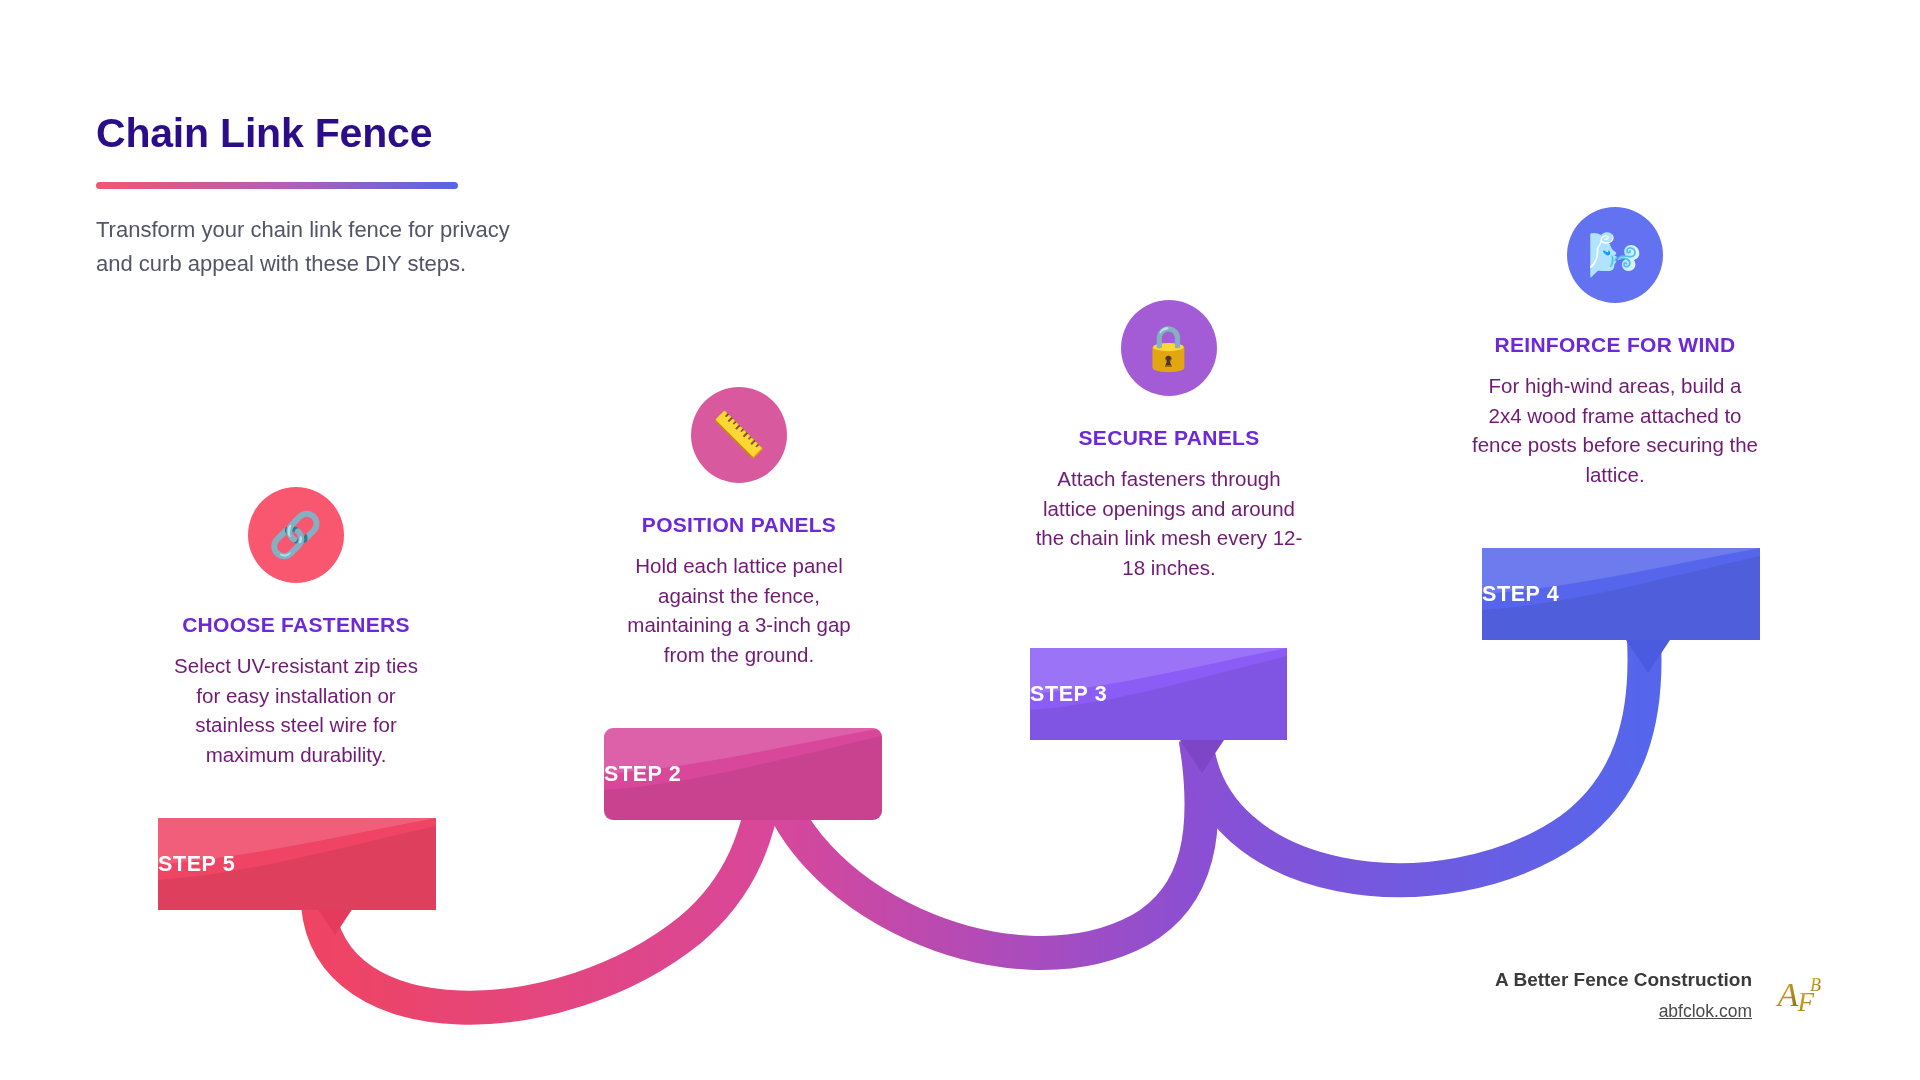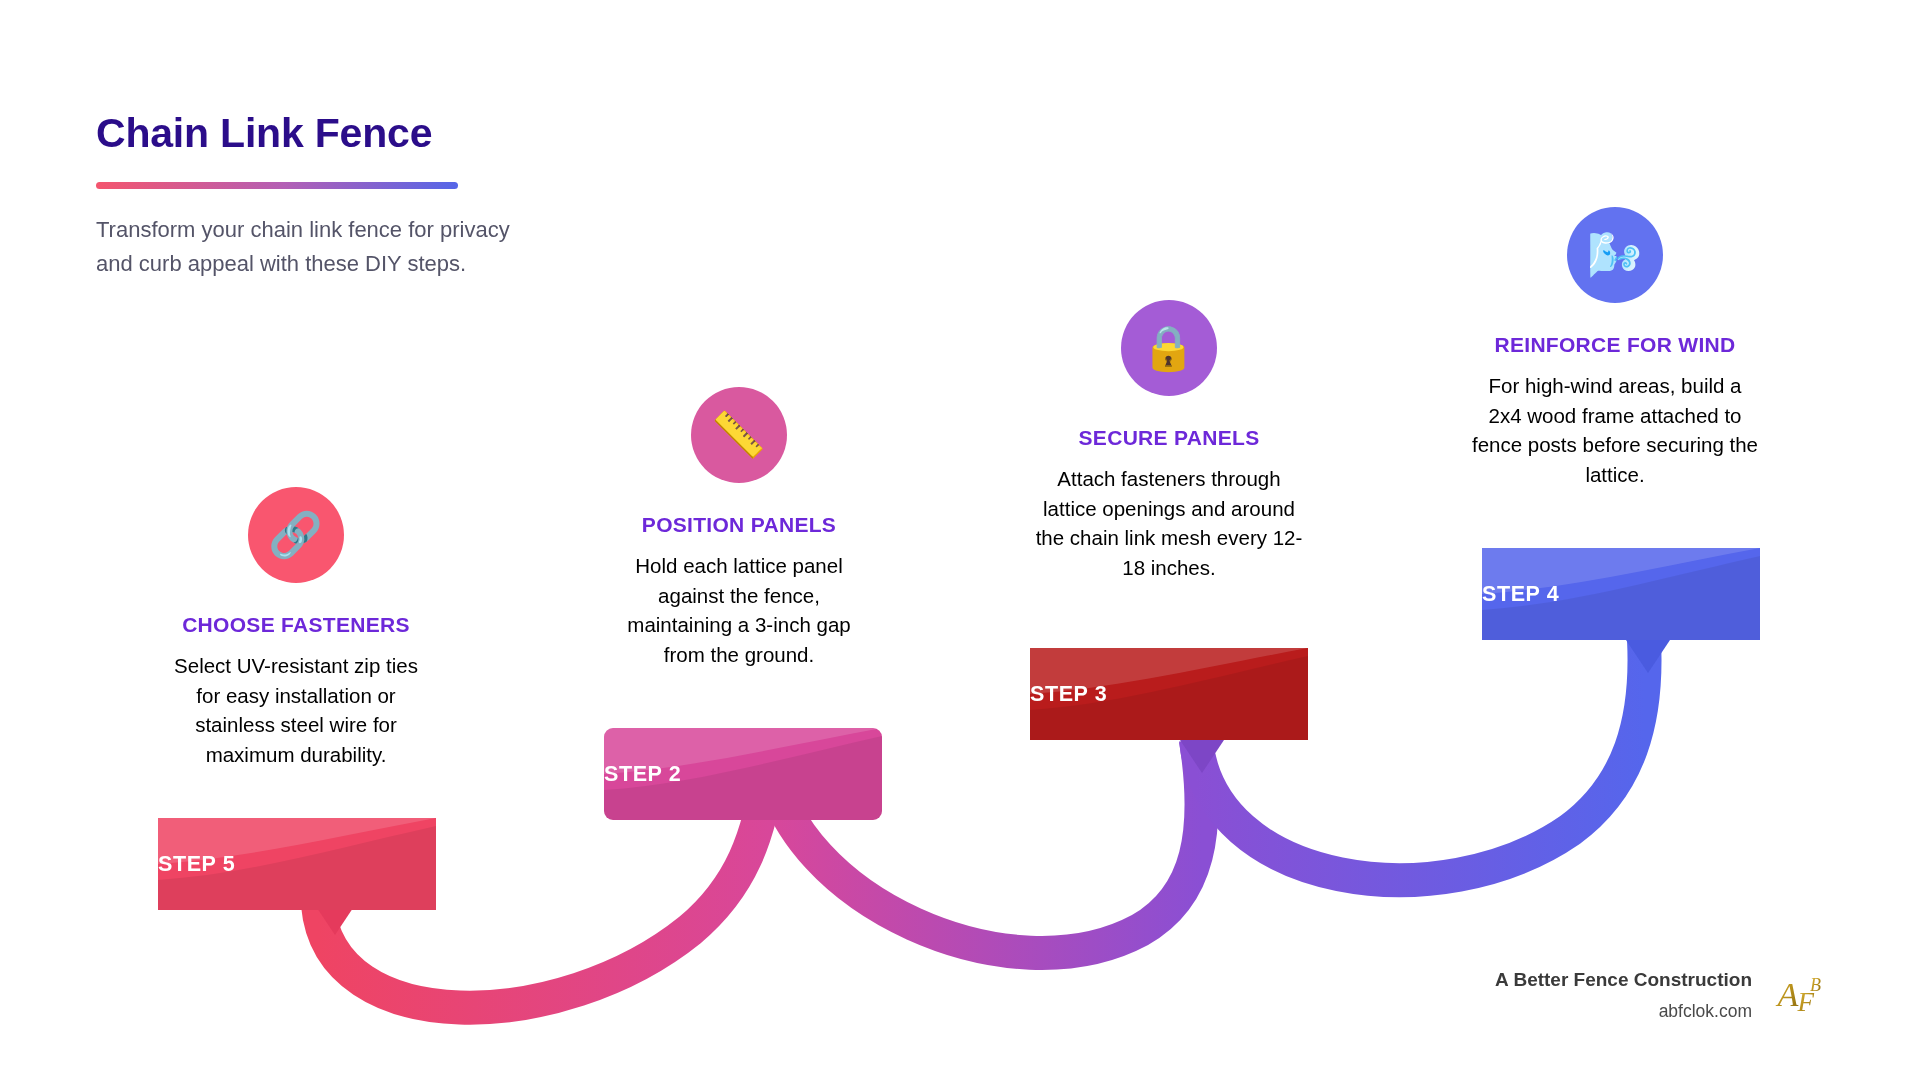--- a/index.html
+++ b/index.html
@@ -36,41 +36,41 @@
     width:96px;height:96px;border-radius:50%;
     margin:0 auto;
     display:flex;align-items:center;justify-content:center;
     font-size:44px;line-height:1;
   }
   .step-head{
     font-size:21px;font-weight:bold;color:#6d28d9;
     letter-spacing:0.3px;margin-top:30px;
   }
   .step-desc{
-    font-size:20.5px;line-height:1.45;color:#000000;
+    font-size:20.5px;line-height:1.45;color:#701a75;
     margin-top:14px;
   }
   .banner{
     position:absolute;
     display:flex;align-items:center;
     color:#ffffff;font-weight:bold;font-size:21.5px;letter-spacing:0.6px;
     overflow:hidden;
   }
   .banner .sheen{
     position:absolute;left:0;top:0;width:100%;height:100%;
     pointer-events:none;
   }
   .banner .lbl{position:relative;z-index:2;}
 
   
   .footer{position:absolute;right:92px;bottom:58px;text-align:right;
           display:flex;align-items:center;gap:22px;margin-top:39px;}
   .footer-text{text-align:right;}
   .brand{font-size:19px;font-weight:bold;color:#3a3a3a;}
-  .site{font-size:17.5px;color:#4a4a4a;margin-top:10px;}
+  .site{font-size:17.5px;color:#4a4a4a;margin-top:10px;text-decoration:underline;}
   .logo{width:54px;height:54px;}
 </style>
 </head>
 <body>
 
 <div id="stage">
 
   <svg id="ribbon" viewBox="0 0 1920 1080" preserveAspectRatio="none">
     <defs>
       <linearGradient id="gradA" x1="0" y1="0" x2="1" y2="0">
@@ -129,21 +129,21 @@
     <span class="lbl">STEP 2</span>
   </div>
 
   <div class="step" style="left:1030px;top:300px;width:278px;">
     <div class="icon-circle" style="background: rgb(164, 92, 214);">
       <span>🔒</span>
     </div>
     <div class="step-head">SECURE PANELS</div>
     <div class="step-desc">Attach fasteners through lattice openings and around the chain link mesh every 12-18 inches.</div>
   </div>
-  <div class="banner" style="left: 1030px; top: 648px; width: 278px; height: 92px; background: #b91c1c;">
+  <div class="banner" style="left: 1030px; top: 648px; width: 257px; height: 92px; background: #8b5cf6;">
     <svg class="sheen" viewBox="0 0 278 92" preserveAspectRatio="none">
       <path d="M0 46 C 90 40 180 18 278 0 L278 0 L0 0 Z" fill="#ffffff" opacity="0.14"></path>
       <path d="M0 62 C 90 56 180 30 278 8 L278 92 L0 92 Z" fill="#000000" opacity="0.07"></path>
     </svg>
     <span class="lbl">STEP 3</span>
   </div>
 
   <div class="step" style="left:1470px;top:207px;width:290px;">
     <div class="icon-circle" style="background: rgb(98, 114, 240);">
       <span>🌬️</span>

